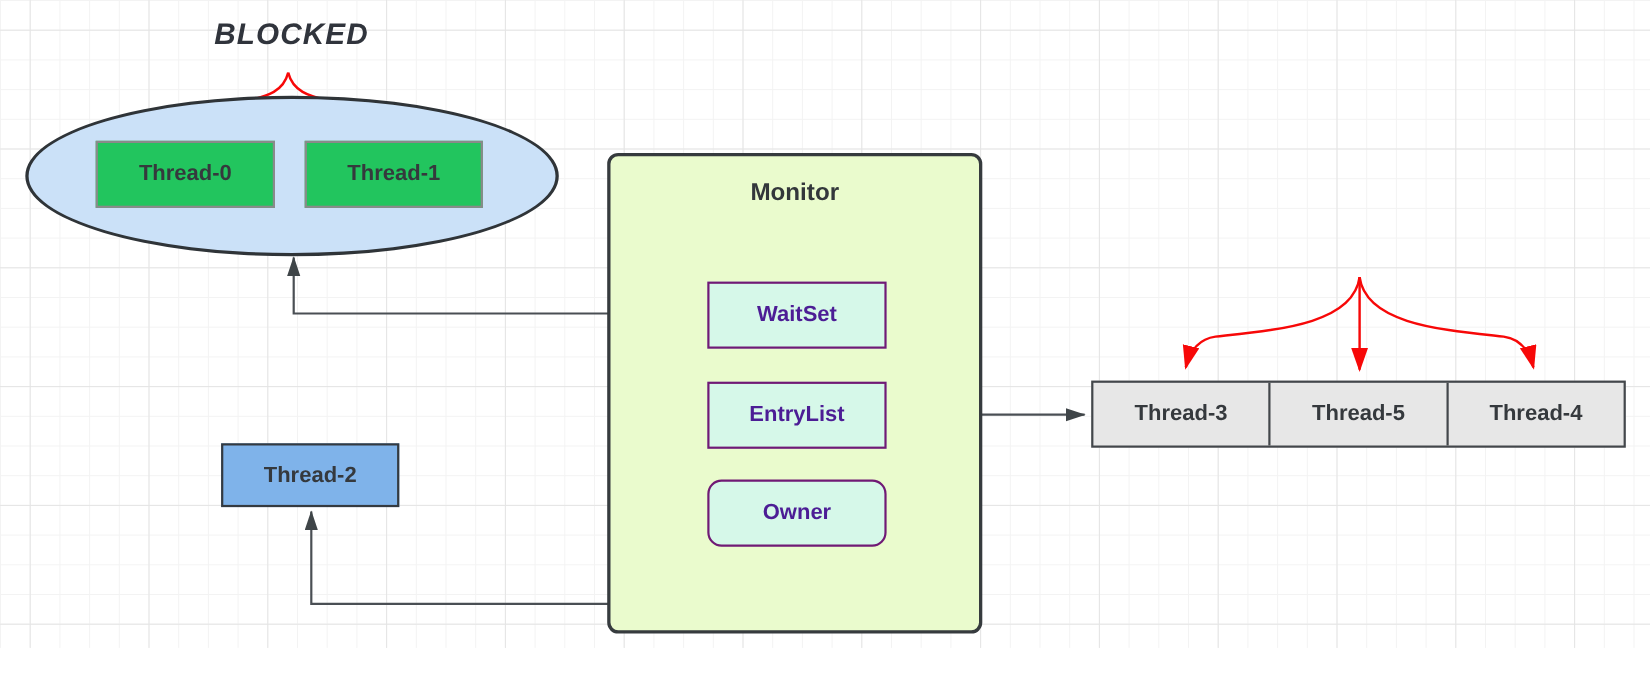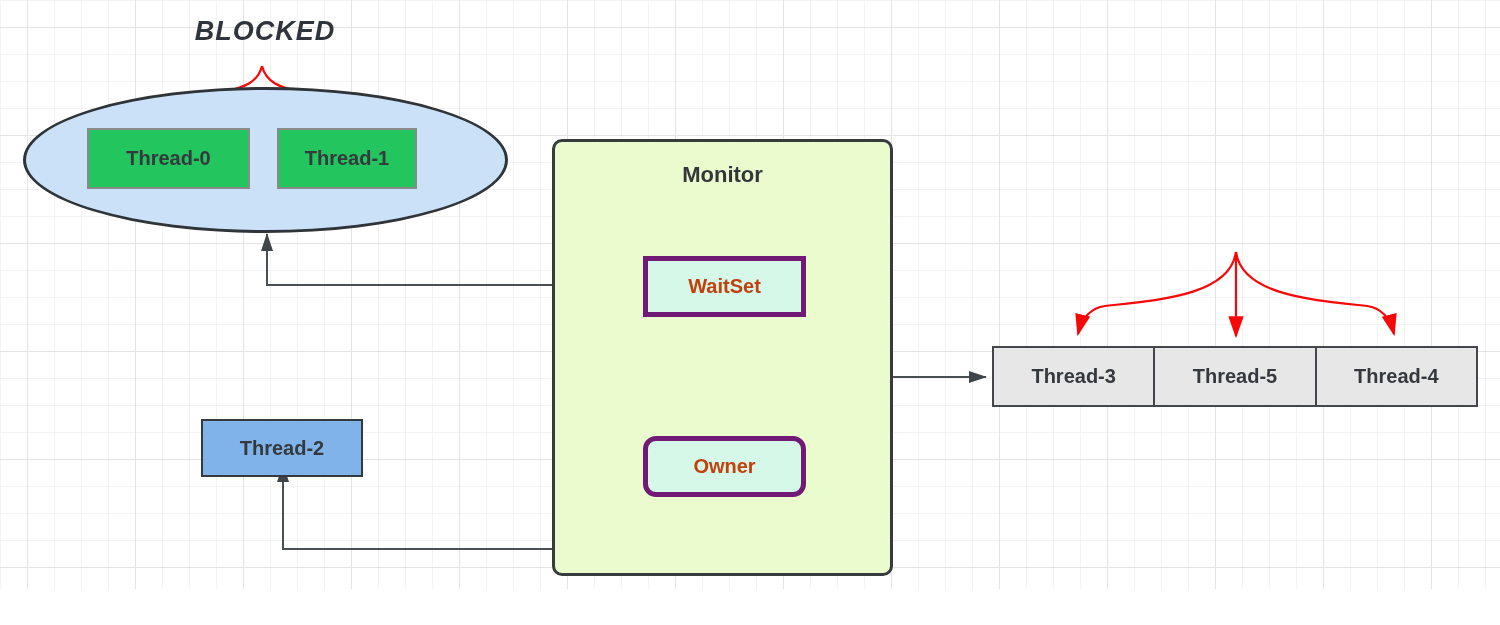--- a/index.html
+++ b/index.html
@@ -31,36 +31,36 @@
     position:absolute;left:23px;top:87px;width:479px;height:140px;
     background:#cbe1f8;border:3px solid #2f3438;border-radius:50%;
   }
   .thread-box{
     position:absolute;display:flex;align-items:center;justify-content:center;
     font-weight:bold;font-size:20px;color:#35393d;
     box-sizing:border-box;
   }
   .gray-box{background:#22c55e;border:2px solid #8a8a8a;}
   .t0{left:87px;top:128px;width:163px;height:61px;}
-  .t1{left:277px;top:128px;width:140px;height:61px;}
-  .t2{left:201px;top:403px;width:162px;height:58px;background:#7fb3ea;border:2px solid #343a40;margin-top:16px;}
+  .t1{left:277px;top:128px;width:162px;height:61px;}
+  .t2{left:201px;top:403px;width:162px;height:58px;background:#7fb3ea;border:2px solid #343a40;}
   .monitor{
     position:absolute;left:552px;top:139px;width:341px;height:437px;
     background:#eafbcd;border:3px solid #363b3e;border-radius:10px;
     box-sizing:border-box;
   }
   .monitor-title{
     position:absolute;left:0;top:20px;width:100%;text-align:center;
     font-weight:bold;font-size:22px;color:#33373b;
   }
   .slot-box{
     position:absolute;left:88px;width:163px;height:61px;
-    background:#d6f8e9;border:5px solid #701a75;
+    background:#d6f8e9;border:2px solid #701a75;
     display:flex;align-items:center;justify-content:center;
-    font-weight:bold;font-size:20px;color:#c2410c;
+    font-weight:bold;font-size:20px;color:#4c1d95;
     box-sizing:border-box;
   }
   .slot-waitset{top:114px;}
   .slot-entrylist{top:205px;}
   .slot-owner{top:294px;border-radius:13px;}
   .blocked-row{
     position:absolute;left:992px;top:346px;width:486px;height:61px;
     display:flex;box-sizing:border-box;
     border:2px solid #43474b;background:#e7e7e7;
   }
@@ -117,20 +117,23 @@
   </div>
   <div class="thread-box gray-box t1">
     <span>Thread-1</span>
   </div>
 
   <div class="monitor">
     <div class="monitor-title">Monitor</div>
     <div class="slot-box slot-waitset">
       <span>WaitSet</span>
     </div>
+    <div class="slot-box slot-entrylist">
+      <span>EntryList</span>
+    </div>
     <div class="slot-box slot-owner">
       <span>Owner</span>
     </div>
   </div>
 
   <div class="thread-box t2">
     <span>Thread-2</span>
   </div>
 
 

